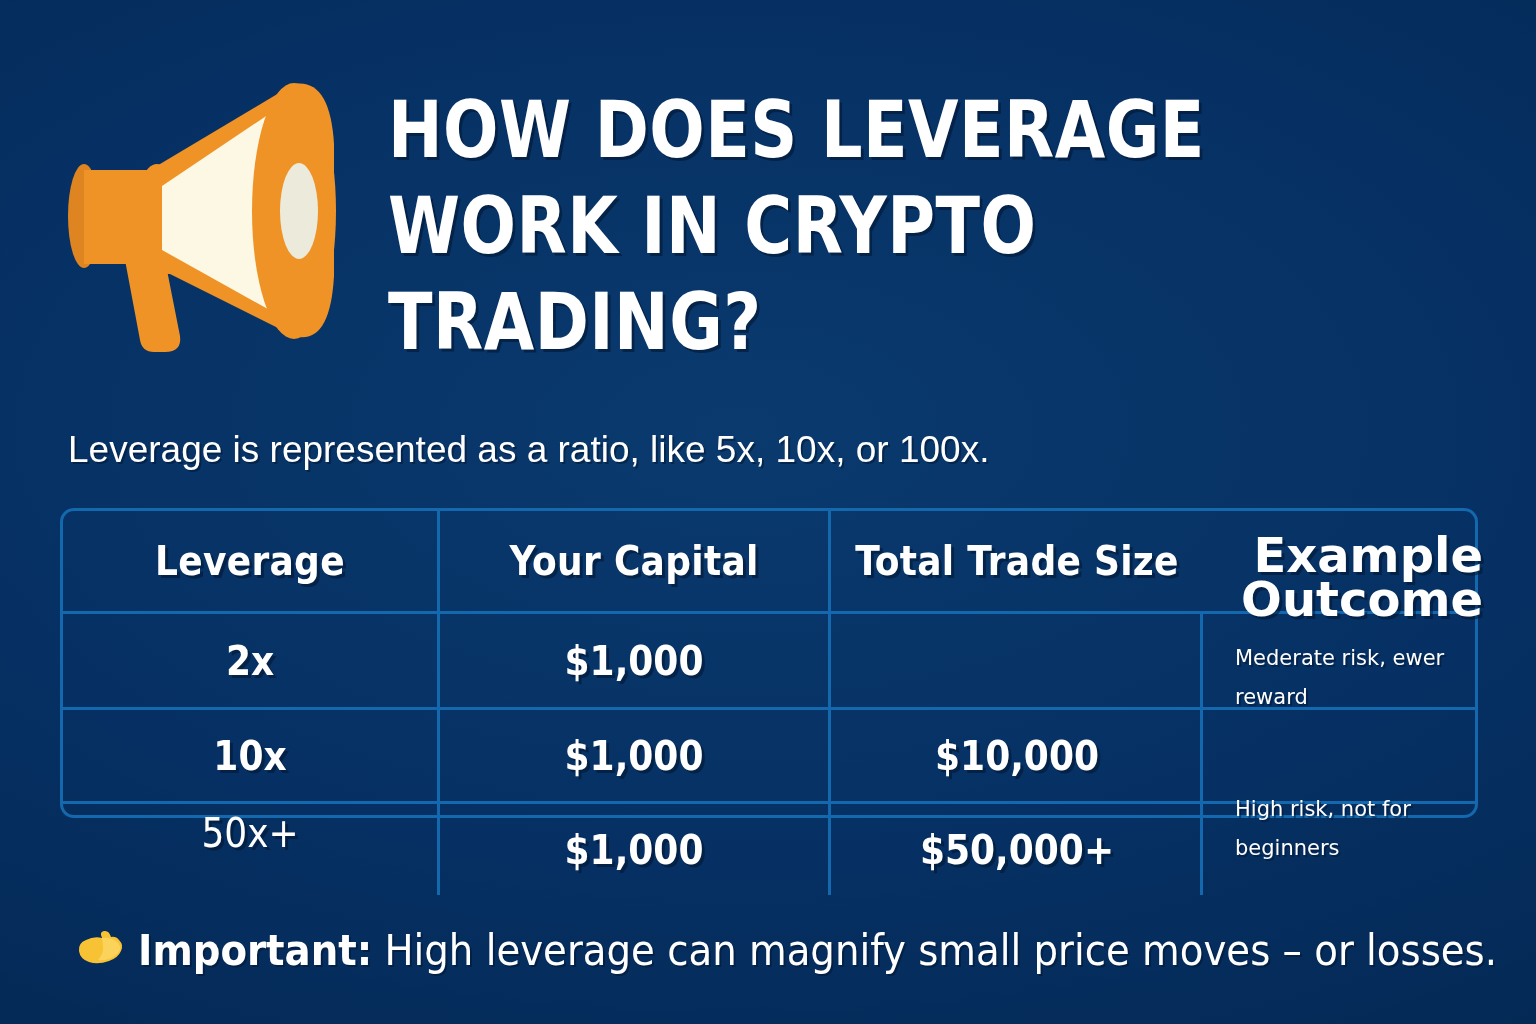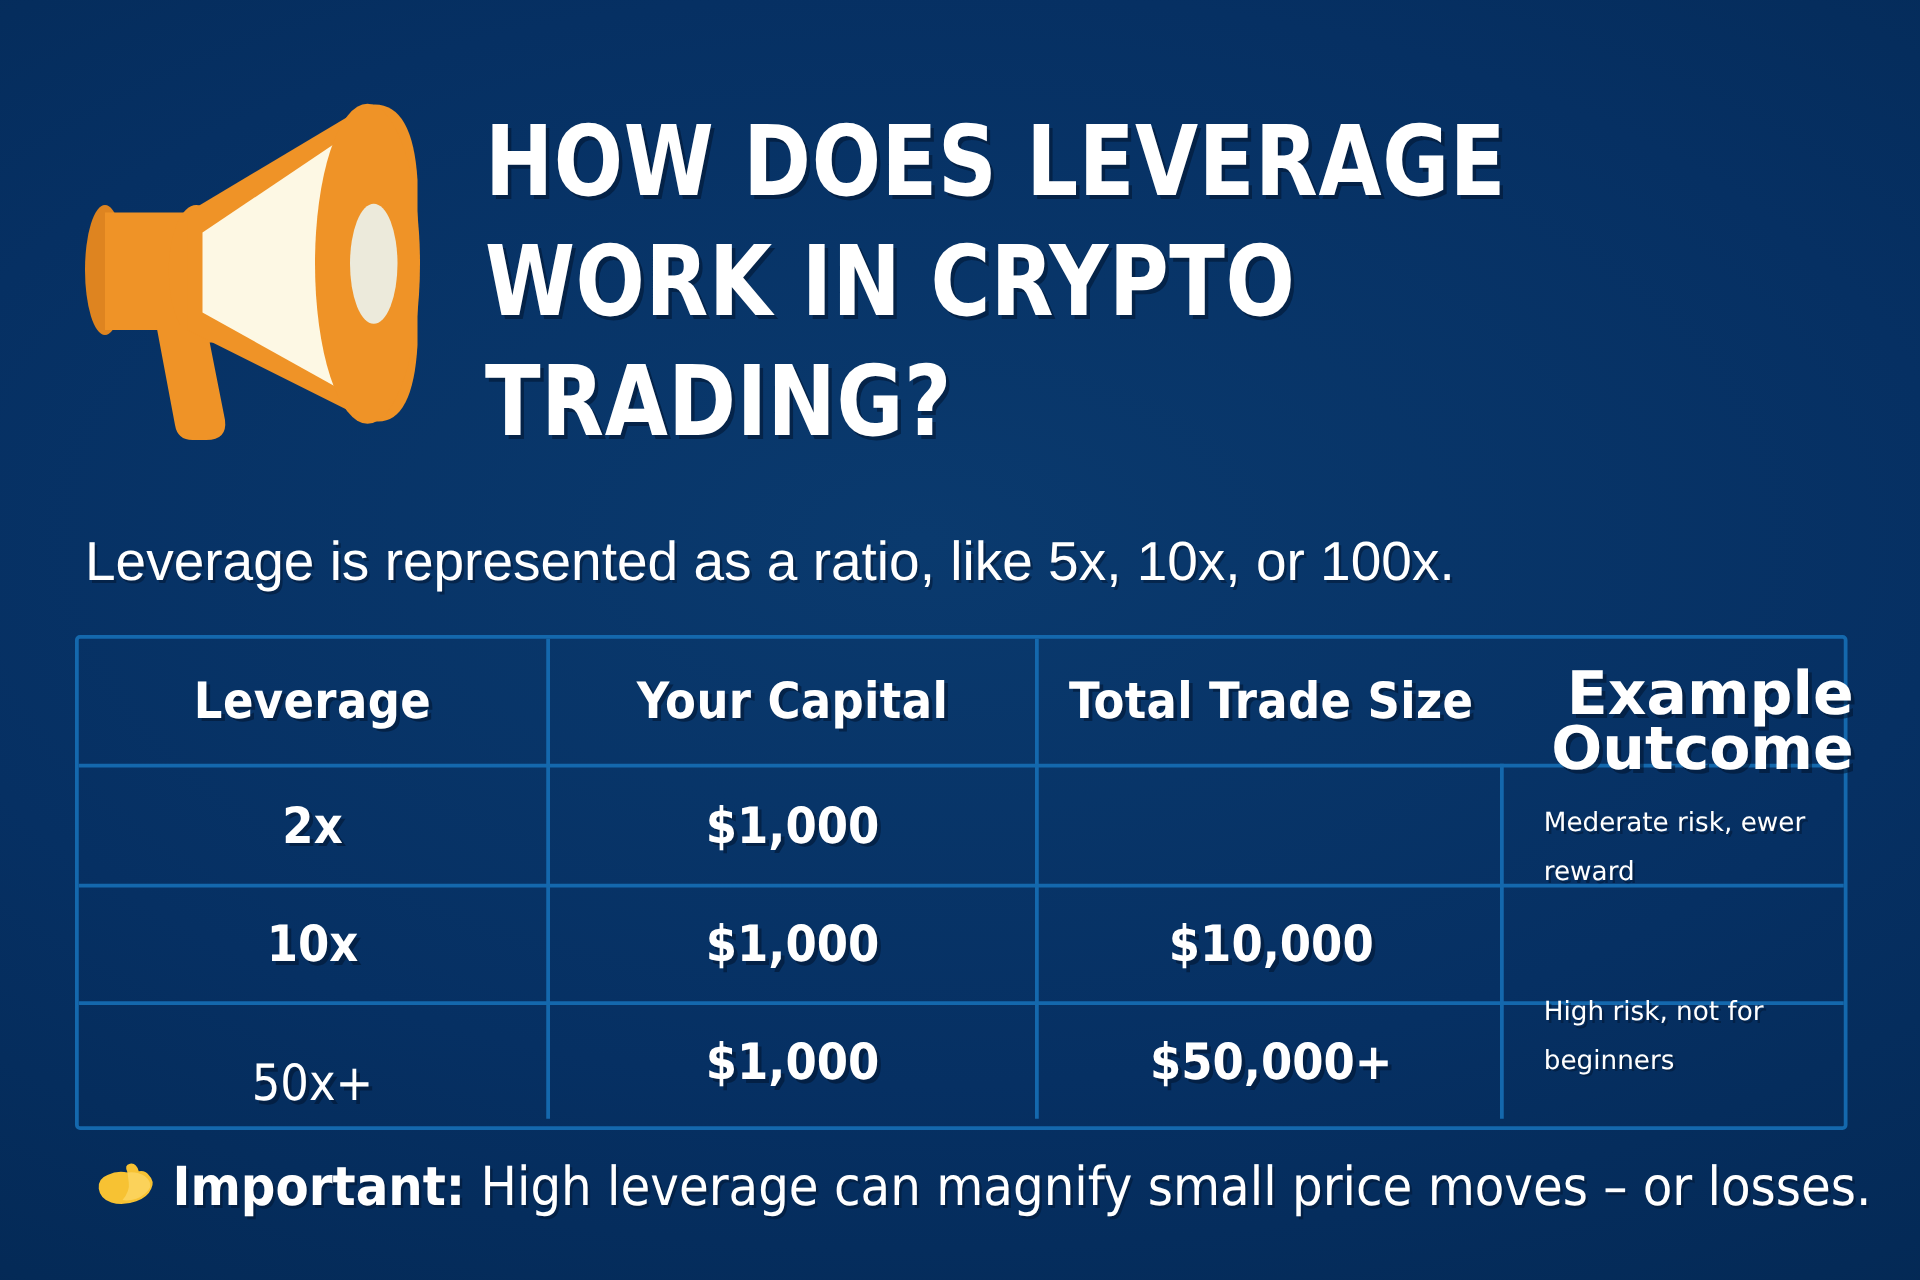--- a/index.html
+++ b/index.html
@@ -46,36 +46,36 @@
     text-shadow: 3px 3px 0 rgba(2,20,45,0.55);
   }
   #title .tline { display: block; white-space: nowrap; }
 
   
   #subtitle {
     position: absolute;
     left: 68px;
     top: 421px;
     color: #ffffff;
-    font-size: 44px;
+    font-size: 37px;
     line-height: 58px;
     font-weight: normal;
     white-space: nowrap;
     text-shadow: 2px 2px 0 rgba(2,20,45,0.5);
   }
 
   
   #table {
     position: absolute;
     left: 60px;
     top: 508px;
     width: 1418px;
-    height: 396px;
+    height: 310px;
     border: 3px solid #1468ad;
-    border-radius: 4px;
+    border-radius: 14px;
     box-sizing: border-box;
   }
 
   .col-div {
     position: absolute;
     width: 3px;
     background: #1468ad;
   }
   .row-div {
     position: absolute;
@@ -208,21 +208,21 @@
     <div class="cell hcell" style="left:377px; top:0;   width:388px; height:100px;">Your Capital</div>
     <div class="cell hcell" style="left:768px; top:0;   width:372px; height:100px;">Total Trade Size</div>
 
     <div class="cell vcell" style="left:0;     top:103px; width:374px; height:93px;">2x</div>
     <div class="cell vcell" style="left:377px; top:103px; width:388px; height:93px;">$1,000</div>
 
     <div class="cell vcell" style="left:0;     top:199px; width:374px; height:91px;">10x</div>
     <div class="cell vcell" style="left:377px; top:199px; width:388px; height:91px;">$1,000</div>
     <div class="cell vcell" style="left:768px; top:199px; width:372px; height:91px;">$10,000</div>
 
-    <div class="cell vcell light" style="left:0;     top:310px; width:374px; height:91px;">50x+</div>
+    <div class="cell vcell light" style="left:0;     top:276px; width:374px; height:91px;">50x+</div>
     <div class="cell vcell" style="left:377px; top:293px; width:388px; height:91px;">$1,000</div>
     <div class="cell vcell" style="left:768px; top:293px; width:372px; height:91px;">$50,000+</div>
 
     <div id="col4-header">
       <div>Example</div>
       <div>Outcome</div>
     </div>
 
     <div class="col4-cell" style="top:128px;">Mederate risk, ewer reward</div>
     <div class="col4-cell" style="top:279px;">High risk, not for beginners</div>

